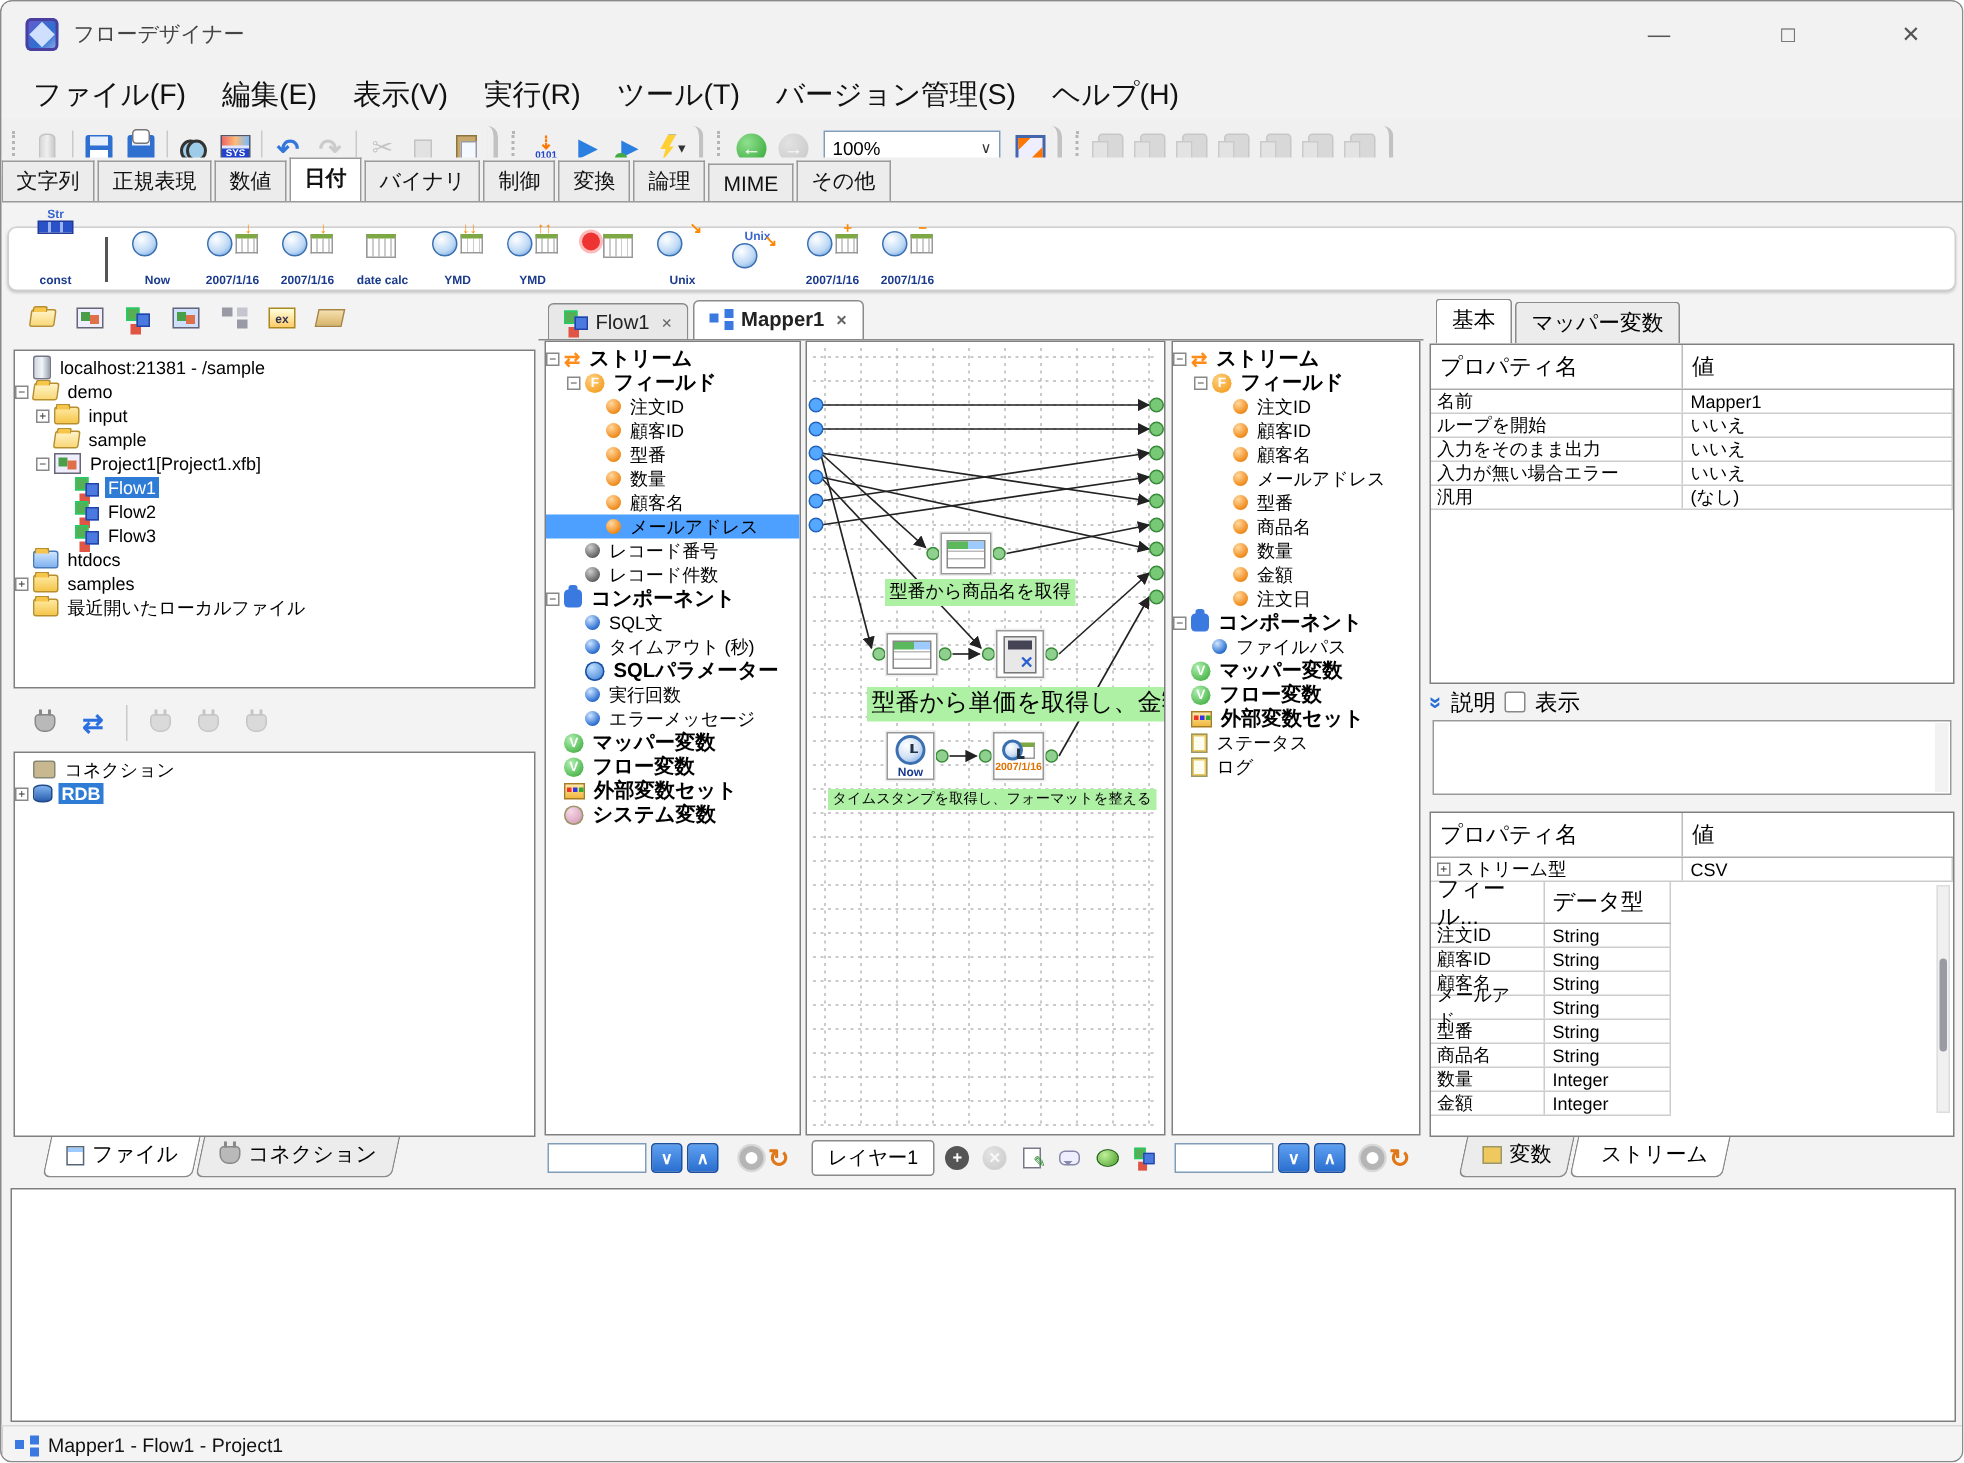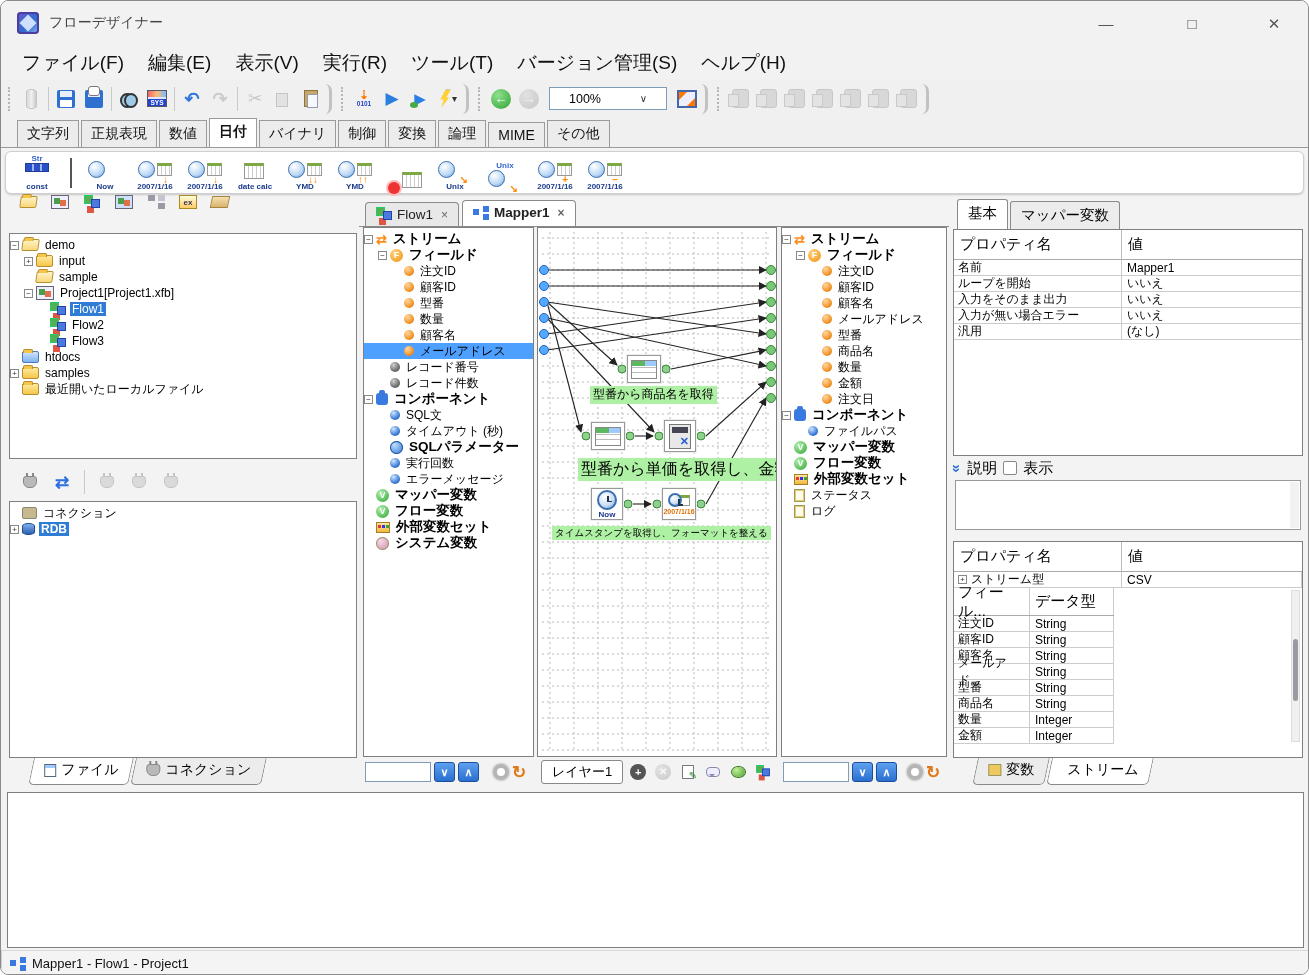--- a/index.html
+++ b/index.html
@@ -42,36 +42,36 @@
   .ic-comp{font-size:6.5px;font-weight:bold;color:#2244cc;text-align:center;line-height:1;}
   .ic-comp i{font-style:normal;display:block;color:#ff7700;font-size:12px;}
   .ic-run{color:#2b7fe0;font-size:17px;}
   .ic-dbg{position:relative;color:#2b7fe0;font-size:15px;}
   .ic-dbg:after{content:"";position:absolute;left:-4px;bottom:-2px;width:8px;height:6px;background:#4a4;border-radius:50%;}
   .ic-bolt{width:12px;height:18px;background:#ffcf33;clip-path:polygon(55% 0,100% 0,60% 45%,85% 45%,20% 100%,40% 55%,10% 55%);outline:1px solid #aa8;}
   .caret{color:#333;font-size:10px;margin-left:1px;}
   .circ{width:20px;height:20px;border-radius:50%;display:flex;align-items:center;justify-content:center;color:#fff;font-size:13px;font-weight:bold;}
   .c-green{background:radial-gradient(circle at 35% 30%,#8fe08f,#2fa32f);}
   .c-gray{background:radial-gradient(circle at 35% 30%,#cfcfcf,#8f8f8f);}
-  #zoomsel{width:118px;height:23px;background:#fff;border:1px solid #7f9db9;display:flex;align-items:center;justify-content:space-between;padding:0 19px;font-size:12.5px;margin:0 6px;}
+  #zoomsel{width:118px;height:23px;background:#fff;border:1px solid #7f9db9;display:flex;align-items:center;justify-content:space-between;padding:0 5px;font-size:12.5px;margin:0 6px;}
   .ic-fit{width:20px;height:18px;border:2px solid #4466aa;background:#eef;position:relative;}
   .ic-fit:before,.ic-fit:after{content:"";position:absolute;width:0;height:0;border:4px solid transparent;}
   .ic-fit:before{left:0;top:0;border-left-color:#ff7700;border-top-color:#ff7700;}
   .ic-fit:after{right:0;bottom:0;border-right-color:#ff7700;border-bottom-color:#ff7700;}
   .ic-vcs{width:17px;height:19px;background:#b9b9b9;border:1px solid #909090;border-radius:3px;position:relative;}
   .ic-vcs:after{content:"";position:absolute;left:-5px;top:4px;width:9px;height:11px;background:#d2d2d2;border:1px solid #979797;}
   
-  #paltabs{left:0;top:117px;width:1309px;height:30px;display:flex;align-items:flex-end;padding-left:16px;border-bottom:1px solid #9a9a9a;background:#f0f0f0;}
+  #paltabs{left:0;top:104px;width:1309px;height:30px;display:flex;align-items:flex-end;padding-left:0;border-bottom:1px solid #9a9a9a;background:#f0f0f0;}
   .ptab{padding:4px 9px;font-size:14px;border:1px solid #9a9a9a;border-bottom:none;background:#ececec;margin-right:2px;color:#111;}
   .ptab.active{background:#fff;padding-bottom:6px;font-weight:bold;}
   
   #palrow{left:4px;top:150px;width:1299px;height:43px;background:#fff;border:1px solid #cfcfcf;border-radius:6px;box-shadow:0 1px 2px rgba(0,0,0,.18);display:flex;align-items:center;padding-left:10px;gap:8px;}
   .pitem{width:42px;height:38px;display:flex;flex-direction:column;align-items:center;justify-content:flex-end;}
   .ptop{font-size:8px;font-weight:bold;color:#3a66cc;line-height:1;}
-  .pcap{font-size:8px;font-weight:bold;color:#1a3a8c;line-height:1.1;white-space:nowrap;}
+  .pcap{font-size:8px;font-weight:bold;color:#1a3a8c;line-height:1.1;white-space:nowrap;margin-top:27px;}
   .pico{position:relative;width:34px;height:22px;}
   .p-clock{position:absolute;left:0;top:0;width:17px;height:17px;border-radius:50%;background:radial-gradient(circle at 35% 30%,#fff,#bcd8f5 60%,#5a94d8);border:1.5px solid #3a6fb0;}
   .p-cal{position:absolute;right:0;top:2px;width:15px;height:13px;background:repeating-linear-gradient(90deg,#fff 0 3px,#ccc 3px 4px),#fff;border:1px solid #999;border-top:3px solid #7da843;}
   .p-mark{position:absolute;right:4px;bottom:-2px;color:#ff8800;font-size:10px;font-weight:bold;line-height:1;}
   .p-sun{position:absolute;left:0;bottom:-2px;width:12px;height:12px;background:#e33;border-radius:50%;box-shadow:0 0 0 2px #fbb;}
   .p-const{width:26px;height:20px;display:flex;flex-direction:column;align-items:center;}
   .p-const .bars{width:24px;height:9px;background:repeating-linear-gradient(90deg,#2a52c8 0 6px,#9db4ee 6px 8px);border:1px solid #223a99;}
   .psep{width:2px;height:30px;background:#555;margin:0 4px;}
   
   .whitebox{background:#fff;border:1px solid #7f7f7f;}
@@ -420,21 +420,21 @@
       <div class="pitem">
         <span class="pico">
           <span class="p-clock"></span>
           <span class="p-cal"></span>
           <span class="p-mark">−</span>
         </span>
         <span class="pcap">2007/1/16</span>
       </div>
     </div>
 
-  <div class="abs minibtnbar" style="left:6px;top:184px;width:350px;height:34px;">
+  <div class="abs minibtnbar" style="left:6px;top:194px;width:350px;height:34px;">
     <div class="pbtn">
         <span class="ic-folder open"></span>
       </div>
     <div class="pbtn">
         <span class="ic-proj"></span>
       </div>
     <div class="pbtn">
         <span class="ic-flow"></span>
       </div>
     <div class="pbtn">
@@ -444,20 +444,26 @@
         <span class="ic-tree"></span>
       </div>
     <div class="pbtn">
         <span class="ic-ex">ex</span>
       </div>
     <div class="pbtn">
         <span class="ic-deploy"></span>
       </div>
   </div>
   <div class="abs whitebox tree file-tree" style="left:8px;top:232px;width:348px;height:226px;">
+      <div class="trow">
+        <span class="tind" style="width:0px"></span>
+        <span class="texp none"></span>
+        <span class="tic ic-server"></span>
+        <span class="tlab">localhost:21381 - /sample</span>
+      </div>
       <div class="trow">
         <span class="tind" style="width:0px"></span>
         <span class="texp">−</span>
         <span class="tic ic-folder open"></span>
         <span class="tlab">demo</span>
       </div>
       <div class="trow">
         <span class="tind" style="width:14px"></span>
         <span class="texp">+</span>
         <span class="tic ic-folder"></span>

